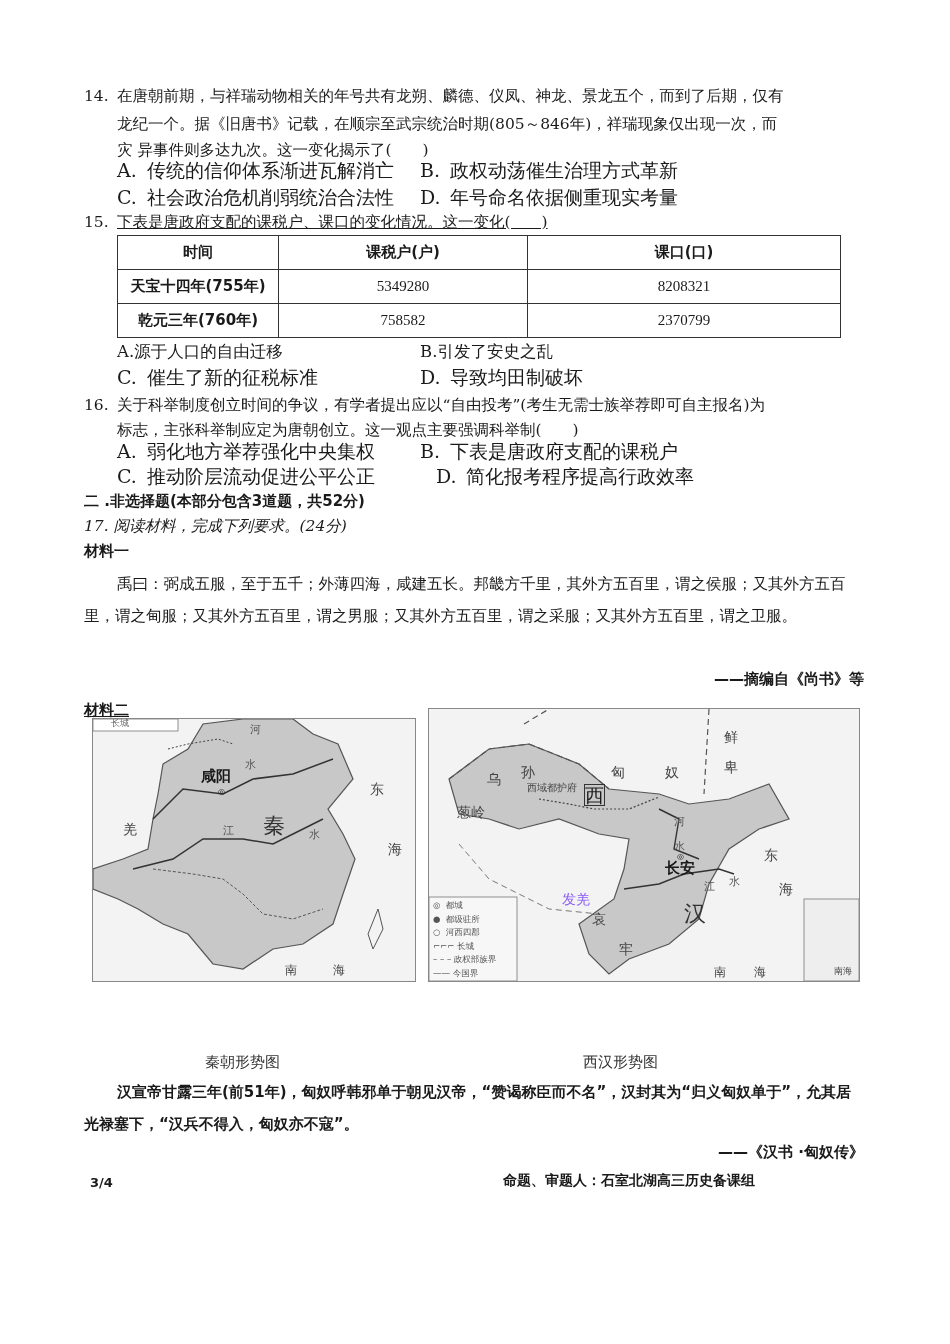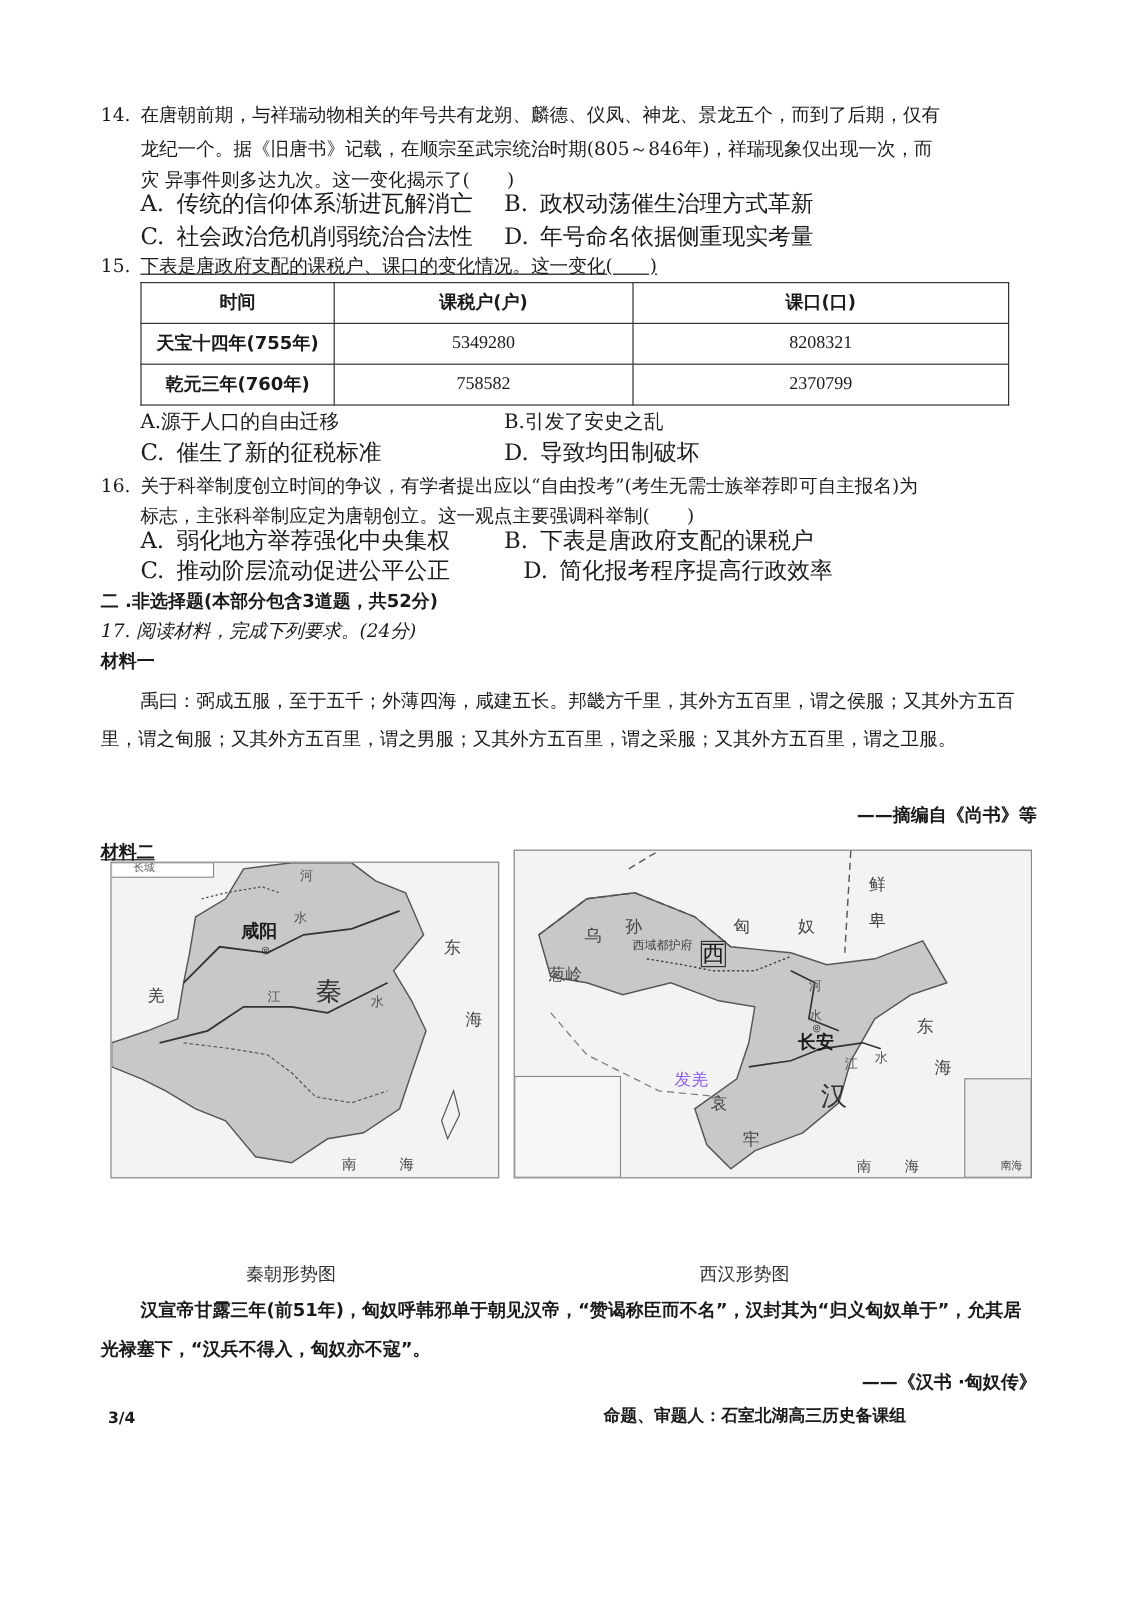--- a/index.html
+++ b/index.html
@@ -133,20 +133,28 @@
   <span class="maplabel" style="left:275px;top:170px;font-size:11px;color:#555;">江</span>
   <span class="maplabel" style="left:300px;top:165px;font-size:11px;color:#555;">水</span>
   <span class="maplabel" style="left:133px;top:182px;color:#8b5cf6;">发羌</span>
   <span class="maplabel" style="left:163px;top:202px;color:#444;">哀</span>
   <span class="maplabel" style="left:190px;top:232px;color:#444;">牢</span>
   <span class="maplabel" style="left:335px;top:138px;color:#444;">东</span>
   <span class="maplabel" style="left:350px;top:172px;color:#444;">海</span>
   <span class="maplabel" style="left:285px;top:255px;color:#444;font-size:12px;">南</span>
   <span class="maplabel" style="left:325px;top:255px;color:#444;font-size:12px;">海</span>
   <span class="maplabel" style="left:405px;top:256px;color:#444;font-size:9px;">南海</span>
+  <div style="position:absolute;left:4px;top:190px;font-size:8.5px;line-height:13.5px;color:#555;">
+    <div>◎&nbsp;&nbsp;<span>都城</span></div>
+    <div>●&nbsp;&nbsp;<span>都级驻所</span></div>
+    <div>○&nbsp;&nbsp;<span>河西四郡</span></div>
+    <div>⌐⌐⌐&nbsp;<span>长城</span></div>
+    <div>– – –&nbsp;<span>政权部族界</span></div>
+    <div>——&nbsp;<span>今国界</span></div>
+  </div>
 </div>
 
 <div class="caption" style="left:205px;top:1053px;">秦朝形势图</div>
 <div class="caption" style="left:583px;top:1053px;">西汉形势图</div>
 
 <div class="passage bold" style="top:1076px;text-indent:33px;font-size:15px;">汉宣帝甘露三年(前51年)，匈奴呼韩邪单于朝见汉帝，“赞谒称臣而不名”，汉封其为“归义匈奴单于”，允其居光禄塞下，“汉兵不得入，匈奴亦不寇”。</div>
 <div class="right bold" style="top:1143px;font-size:15px;">——《汉书 ·匈奴传》</div>
 
 <div class="line bold" style="left:90px;top:1173px;font-size:13px;">3/4</div>
 <div class="line bold" style="left:503px;top:1170px;font-size:14px;">命题、审题人：石室北湖高三历史备课组</div>

